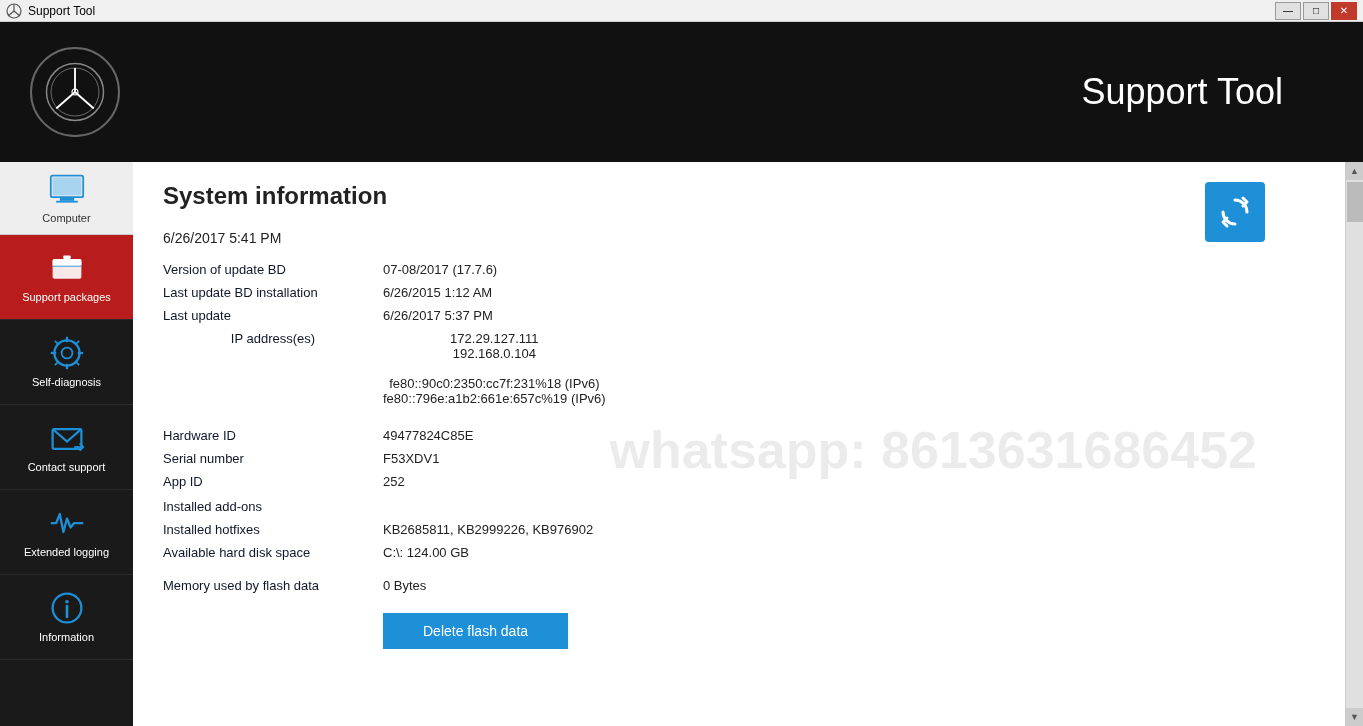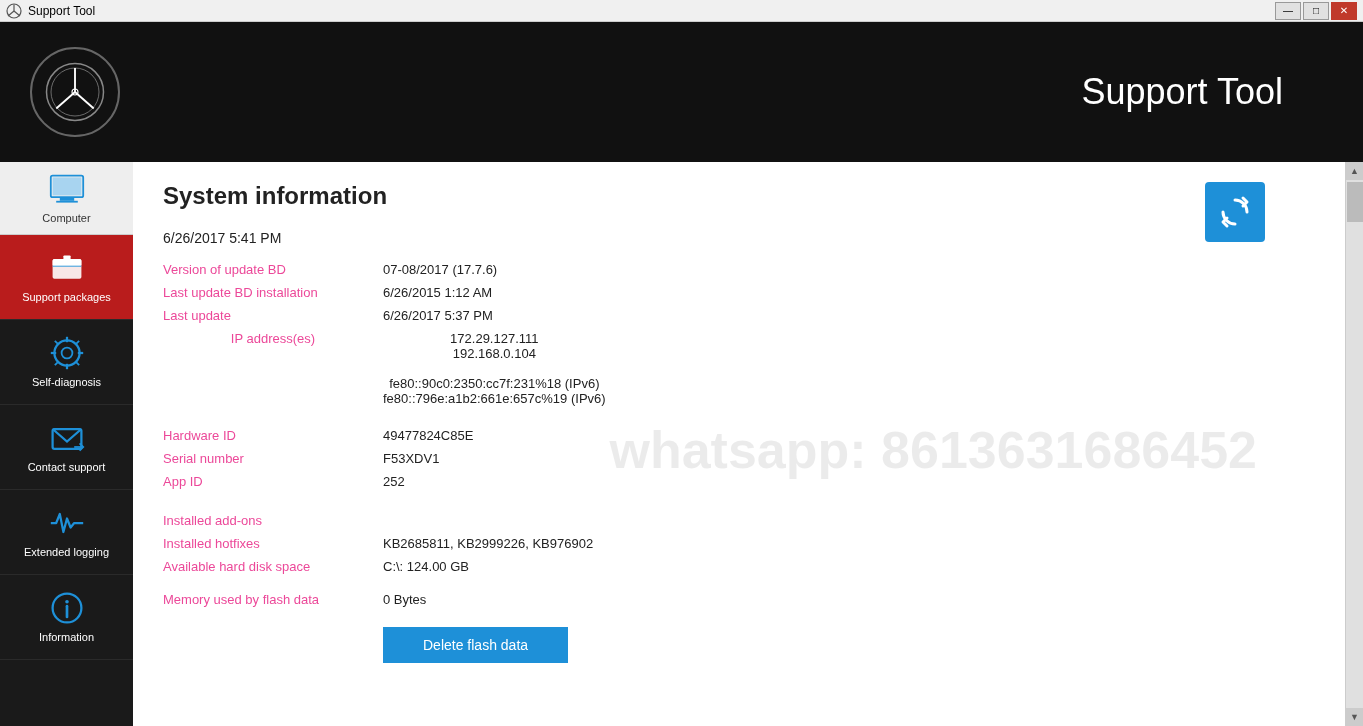--- a/index.html
+++ b/index.html
@@ -119,21 +119,21 @@
 
     
     .info-table { width: 100%; }
     .info-row {
       display: flex;
       padding: 4px 0;
       align-items: flex-start;
     }
     .info-label {
       width: 220px;
-      color: #ec4899;
+      color: #0f172a;
       font-size: 13px;
       flex-shrink: 0;
     }
     .info-value {
       color: #222;
       font-size: 13px;
     }
     .timestamp-row {
       margin-bottom: 12px;
       font-size: 14px;
@@ -394,21 +394,21 @@
       <div class="info-row">
         <span class="info-label">Serial number</span>
         <span class="info-value">F53XDV1</span>
       </div>
 
       <div class="info-row">
         <span class="info-label">App ID</span>
         <span class="info-value">252</span>
       </div>
 
-      <div class="info-row" style="align-items:flex-start; margin-top:16px;">
+      <div class="info-row" style="align-items:flex-start; margin-top:2px;">
         <span class="info-label">Installed add-ons</span>
       </div>
 
       <div class="info-row">
         <span class="info-label">Installed hotfixes</span>
         <span class="info-value">KB2685811, KB2999226, KB976902</span>
       </div>
 
       <div class="info-row">
         <span class="info-label">Available hard disk space</span>

